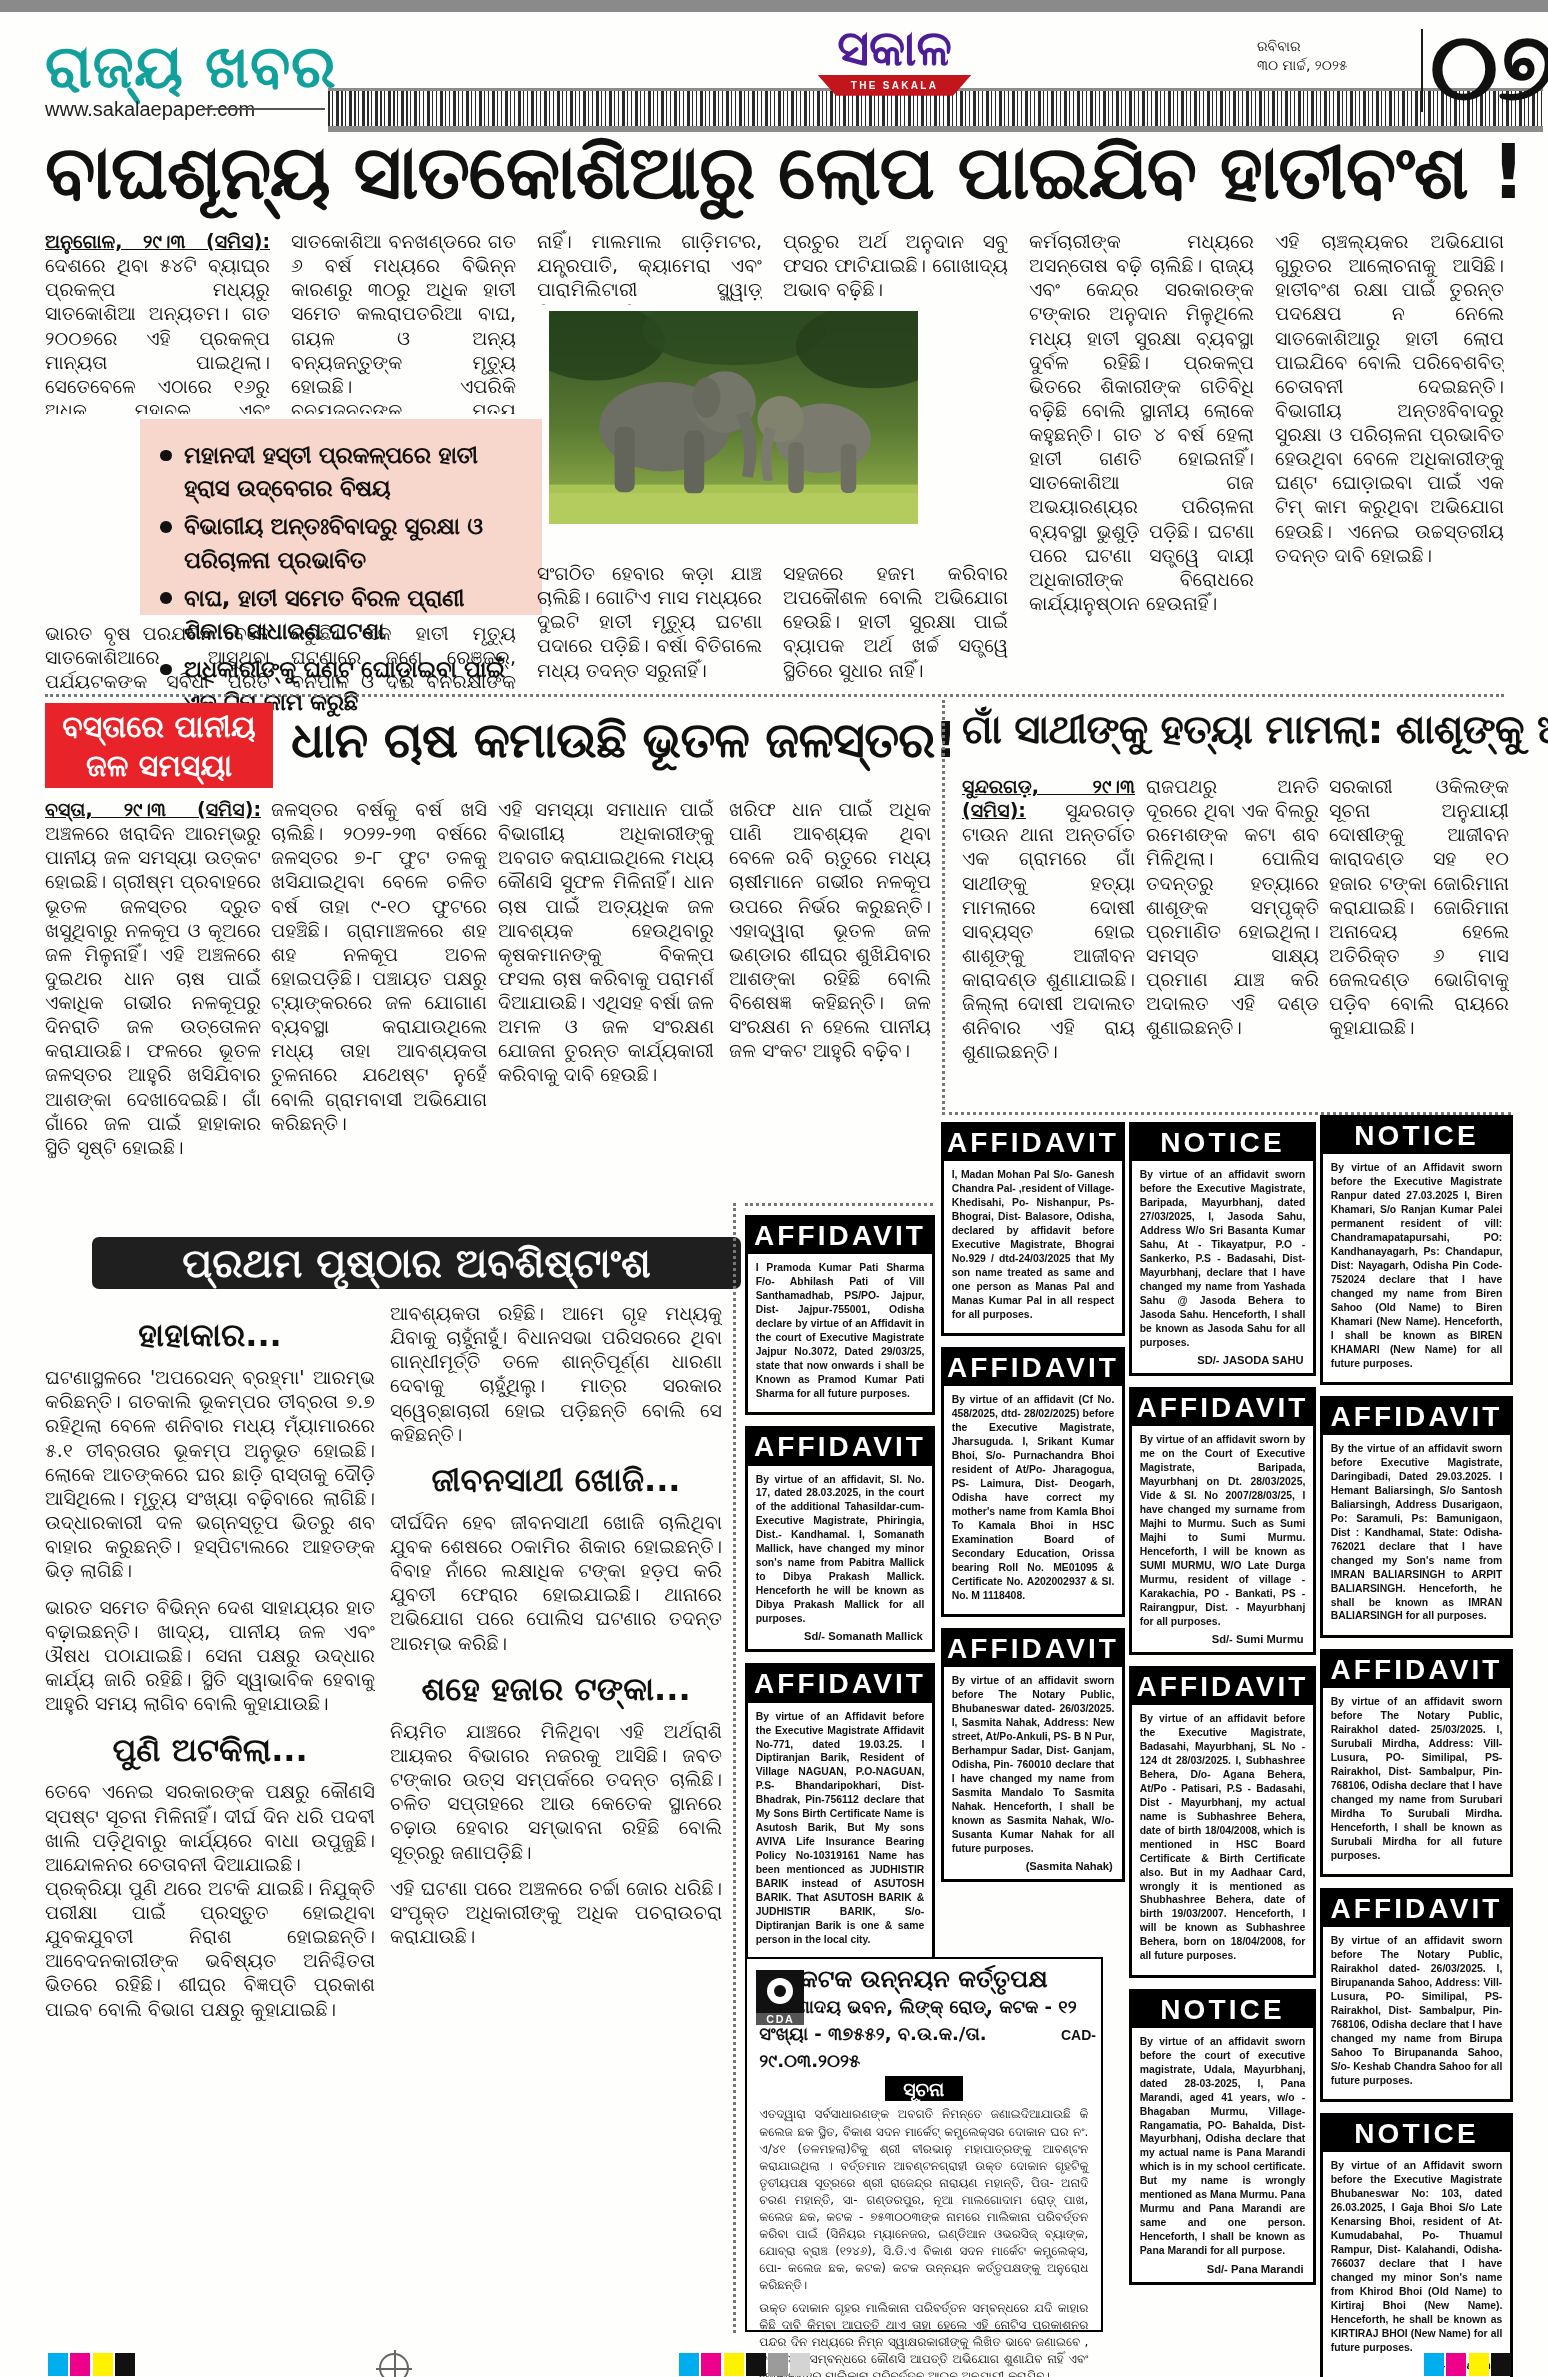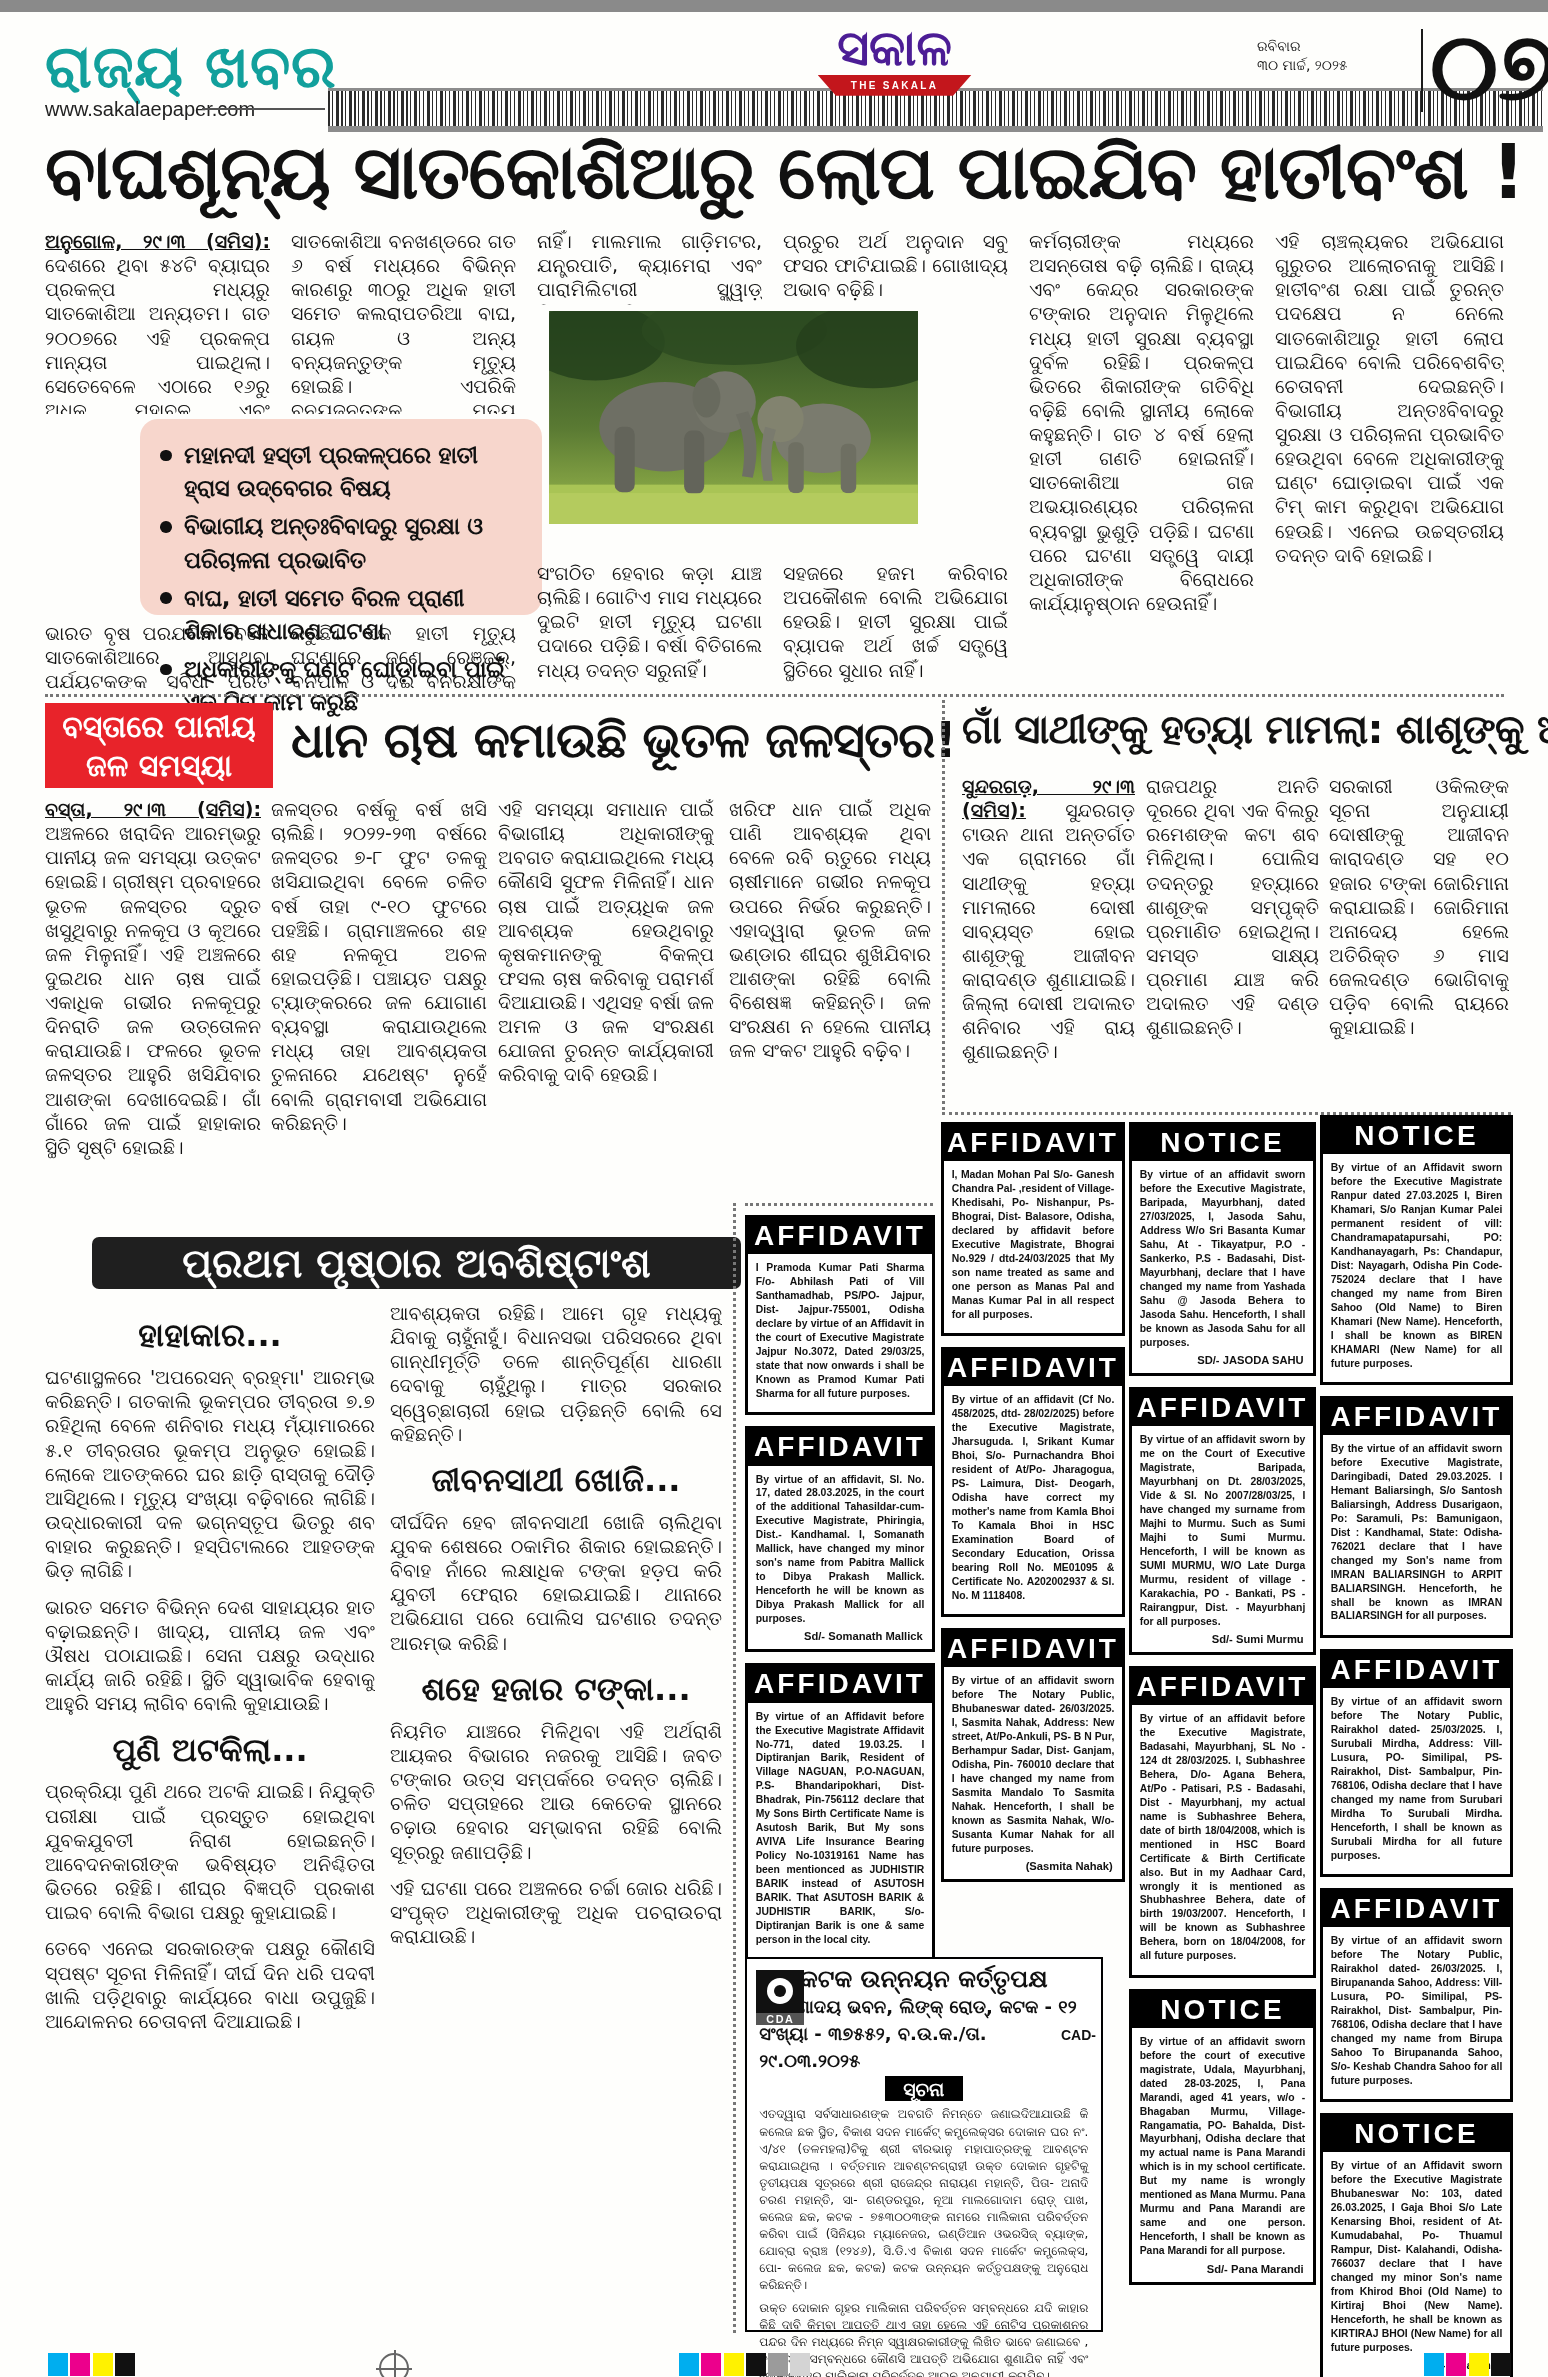--- a/index.html
+++ b/index.html
@@ -90,21 +90,21 @@
   <div class="abs headline1" style="left:45px;top:122px;width:1465px;">ବାଘଶୂନ୍ୟ ସାତକୋଶିଆରୁ ଲୋପ ପାଇଯିବ ହାତୀବଂଶ !</div>
 
   <div class="abs jtext" style="left:45px;top:217px;width:225px;height:185px;">
     <span class="dl">ଅନୁଗୋଳ, ୨୯।୩ (ସମିସ):</span>
     <span>ଦେଶରେ ଥିବା ୫୪ଟି ବ୍ୟାଘ୍ର ପ୍ରକଳ୍ପ ମଧ୍ୟରୁ ସାତକୋଶିଆ ଅନ୍ୟତମ। ଗତ ୨୦୦୭ରେ ଏହି ପ୍ରକଳ୍ପ ମାନ୍ୟତା ପାଇଥିଲା। ସେତେବେଳେ ଏଠାରେ ୧୬ରୁ ଅଧିକ ମହାବଳ ଏବଂ କଲରାପତରିଆ ବାଘ ଥିଲେ। ସମଗ୍ର ଅଞ୍ଚଳରେ ବାଘସଂଖ୍ୟା ଆଶାଜନକ</span>
   </div>
   <div class="abs jtext" style="left:291px;top:217px;width:225px;height:185px;">ସାତକୋଶିଆ ବନଖଣ୍ଡରେ ଗତ ୬ ବର୍ଷ ମଧ୍ୟରେ ବିଭିନ୍ନ କାରଣରୁ ୩୦ରୁ ଅଧିକ ହାତୀ ସମେତ କଲରାପତରିଆ ବାଘ, ଗୟଳ ଓ ଅନ୍ୟ ବନ୍ୟଜନ୍ତୁଙ୍କ ମୃତ୍ୟୁ ହୋଇଛି। ଏପରିକି ବନ୍ୟଜନ୍ତୁଙ୍କ ମୃତ୍ୟୁ ଘଟଣାକୁ ବନବିଭାଗ ଚପାଇଦେବାକୁ ଅପଚେଷ୍ଟା</div>
   <div class="abs jtext" style="left:537px;top:217px;width:225px;height:76px;">ନାହିଁ। ମାଲମାଲ ଗାଡ଼ିମଟର, ଯନ୍ତ୍ରପାତି, କ୍ୟାମେରା ଏବଂ ପାରାମିଲିଟାରୀ ସ୍କ୍ୱାଡ଼୍ ନିଯୋଜନ ସହିତ</div>
   <div class="abs jtext" style="left:783px;top:217px;width:225px;height:76px;">ପ୍ରଚୁର ଅର୍ଥ ଅନୁଦାନ ସବୁ ଫସର ଫାଟିଯାଇଛି। ଗୋଖାଦ୍ୟ ଅଭାବ ବଢ଼ିଛି।</div>
 
-  <div class="abs pinkbox" style="left:140px;top:407px;width:362px;height:165px;border-radius:18px;">
+  <div class="abs pinkbox" style="left:140px;top:407px;width:362px;height:165px;">
     <div class="pb-row">
         <span class="pb-dot"></span>
         <span class="pb-text">ମହାନଦୀ ହସ୍ତୀ ପ୍ରକଳ୍ପରେ ହାତୀ ହ୍ରାସ ଉଦ୍‌ବେଗର ବିଷୟ</span>
       </div>
     <div class="pb-row">
         <span class="pb-dot"></span>
         <span class="pb-text">ବିଭାଗୀୟ ଅନ୍ତଃବିବାଦରୁ ସୁରକ୍ଷା ଓ ପରିଚାଳନା ପ୍ରଭାବିତ</span>
       </div>
     <div class="pb-row">
         <span class="pb-dot"></span>
@@ -178,22 +178,22 @@
   <div class="abs jtext" style="left:1329px;top:762px;width:180px;height:330px;">ସରକାରୀ ଓକିଲଙ୍କ ସୂଚନା ଅନୁଯାୟୀ ଦୋଷୀଙ୍କୁ ଆଜୀବନ କାରାଦଣ୍ଡ ସହ ୧୦ ହଜାର ଟଙ୍କା ଜୋରିମାନା କରାଯାଇଛି। ଜୋରିମାନା ଅନାଦେୟ ହେଲେ ଅତିରିକ୍ତ ୬ ମାସ ଜେଲଦଣ୍ଡ ଭୋଗିବାକୁ ପଡ଼ିବ ବୋଲି ରାୟରେ କୁହାଯାଇଛି।</div>
   <div class="abs hdots" style="left:942px;top:1100px;width:569px;"></div>
 
   <div class="abs banner" style="left:92px;top:1225px;width:649px;height:52px;line-height:52px;border-radius:7px;">ପ୍ରଥମ ପୃଷ୍ଠାର ଅବଶିଷ୍ଟାଂଶ</div>
 
   <div class="abs" style="left:45px;top:1289px;width:330px;height:1049px;overflow:hidden;">
     <div class="subhead">ହାହାକାର...</div>
     <div class="jtext" style="margin-bottom:12.3px;">ଘଟଣାସ୍ଥଳରେ 'ଅପରେସନ୍ ବ୍ରହ୍ମା' ଆରମ୍ଭ କରିଛନ୍ତି। ଗତକାଲି ଭୂକମ୍ପର ତୀବ୍ରତା ୭.୭ ରହିଥିଲା ବେଳେ ଶନିବାର ମଧ୍ୟ ମ୍ୟାଁମାରରେ ୫.୧ ତୀବ୍ରତାର ଭୂକମ୍ପ ଅନୁଭୂତ ହୋଇଛି। ଲୋକେ ଆତଙ୍କରେ ଘର ଛାଡ଼ି ରାସ୍ତାକୁ ଦୌଡ଼ି ଆସିଥିଲେ। ମୃତ୍ୟୁ ସଂଖ୍ୟା ବଢ଼ିବାରେ ଲାଗିଛି। ଉଦ୍ଧାରକାରୀ ଦଳ ଭଗ୍ନସ୍ତୂପ ଭିତରୁ ଶବ ବାହାର କରୁଛନ୍ତି। ହସ୍ପିଟାଲରେ ଆହତଙ୍କ ଭିଡ଼ ଲାଗିଛି।</div>
     <div class="jtext" style="margin-bottom:12.3px;">ଭାରତ ସମେତ ବିଭିନ୍ନ ଦେଶ ସାହାଯ୍ୟର ହାତ ବଢ଼ାଇଛନ୍ତି। ଖାଦ୍ୟ, ପାନୀୟ ଜଳ ଏବଂ ଔଷଧ ପଠାଯାଇଛି। ସେନା ପକ୍ଷରୁ ଉଦ୍ଧାର କାର୍ଯ୍ୟ ଜାରି ରହିଛି। ସ୍ଥିତି ସ୍ୱାଭାବିକ ହେବାକୁ ଆହୁରି ସମୟ ଲାଗିବ ବୋଲି କୁହାଯାଉଛି।</div>
     <div class="subhead">ପୁଣି ଅଟକିଲା...</div>
+    <div class="jtext">ତେବେ ଏନେଇ ସରକାରଙ୍କ ପକ୍ଷରୁ କୌଣସି ସ୍ପଷ୍ଟ ସୂଚନା ମିଳିନାହିଁ। ଦୀର୍ଘ ଦିନ ଧରି ପଦବୀ ଖାଲି ପଡ଼ିଥିବାରୁ କାର୍ଯ୍ୟରେ ବାଧା ଉପୁଜୁଛି। ଆନ୍ଦୋଳନର ଚେତାବନୀ ଦିଆଯାଇଛି।</div>
     <div class="jtext" style="margin-bottom:12.3px;">ପ୍ରକ୍ରିୟା ପୁଣି ଥରେ ଅଟକି ଯାଇଛି। ନିଯୁକ୍ତି ପରୀକ୍ଷା ପାଇଁ ପ୍ରସ୍ତୁତ ହୋଇଥିବା ଯୁବକଯୁବତୀ ନିରାଶ ହୋଇଛନ୍ତି। ଆବେଦନକାରୀଙ୍କ ଭବିଷ୍ୟତ ଅନିଶ୍ଚିତତା ଭିତରେ ରହିଛି। ଶୀଘ୍ର ବିଜ୍ଞପ୍ତି ପ୍ରକାଶ ପାଇବ ବୋଲି ବିଭାଗ ପକ୍ଷରୁ କୁହାଯାଇଛି।</div>
-    <div class="jtext">ତେବେ ଏନେଇ ସରକାରଙ୍କ ପକ୍ଷରୁ କୌଣସି ସ୍ପଷ୍ଟ ସୂଚନା ମିଳିନାହିଁ। ଦୀର୍ଘ ଦିନ ଧରି ପଦବୀ ଖାଲି ପଡ଼ିଥିବାରୁ କାର୍ଯ୍ୟରେ ବାଧା ଉପୁଜୁଛି। ଆନ୍ଦୋଳନର ଚେତାବନୀ ଦିଆଯାଇଛି।</div>
   </div>
 
   <div class="abs" style="left:390px;top:1289px;width:332px;height:1049px;overflow:hidden;">
     <div class="jtext" style="margin-bottom:12.3px;">ଆବଶ୍ୟକତା ରହିଛି। ଆମେ ଗୃହ ମଧ୍ୟକୁ ଯିବାକୁ ଚାହୁଁନାହୁଁ। ବିଧାନସଭା ପରିସରରେ ଥିବା ଗାନ୍ଧୀମୂର୍ତ୍ତି ତଳେ ଶାନ୍ତିପୂର୍ଣ୍ଣ ଧାରଣା ଦେବାକୁ ଚାହୁଁଥିଲୁ। ମାତ୍ର ସରକାର ସ୍ୱେଚ୍ଛାଚାରୀ ହୋଇ ପଡ଼ିଛନ୍ତି ବୋଲି ସେ କହିଛନ୍ତି।</div>
     <div class="subhead">ଜୀବନସାଥୀ ଖୋଜି...</div>
     <div class="jtext" style="margin-bottom:12.3px;">ଦୀର୍ଘଦିନ ହେବ ଜୀବନସାଥୀ ଖୋଜି ଚାଲିଥିବା ଯୁବକ ଶେଷରେ ଠକାମିର ଶିକାର ହୋଇଛନ୍ତି। ବିବାହ ନାଁରେ ଲକ୍ଷାଧିକ ଟଙ୍କା ହଡ଼ପ କରି ଯୁବତୀ ଫେରାର ହୋଇଯାଇଛି। ଥାନାରେ ଅଭିଯୋଗ ପରେ ପୋଲିସ ଘଟଣାର ତଦନ୍ତ ଆରମ୍ଭ କରିଛି।</div>
     <div class="subhead">ଶହେ ହଜାର ଟଙ୍କା...</div>
     <div class="jtext" style="margin-bottom:12.3px;">ନିୟମିତ ଯାଞ୍ଚରେ ମିଳିଥିବା ଏହି ଅର୍ଥରାଶି ଆୟକର ବିଭାଗର ନଜରକୁ ଆସିଛି। ଜବତ ଟଙ୍କାର ଉତ୍ସ ସମ୍ପର୍କରେ ତଦନ୍ତ ଚାଲିଛି। ଚଳିତ ସପ୍ତାହରେ ଆଉ କେତେକ ସ୍ଥାନରେ ଚଢ଼ାଉ ହେବାର ସମ୍ଭାବନା ରହିଛି ବୋଲି ସୂତ୍ରରୁ ଜଣାପଡ଼ିଛି।</div>
     <div class="jtext">ଏହି ଘଟଣା ପରେ ଅଞ୍ଚଳରେ ଚର୍ଚ୍ଚା ଜୋର ଧରିଛି। ସଂପୃକ୍ତ ଅଧିକାରୀଙ୍କୁ ଅଧିକ ପଚରାଉଚରା କରାଯାଉଛି।</div>
   </div>

